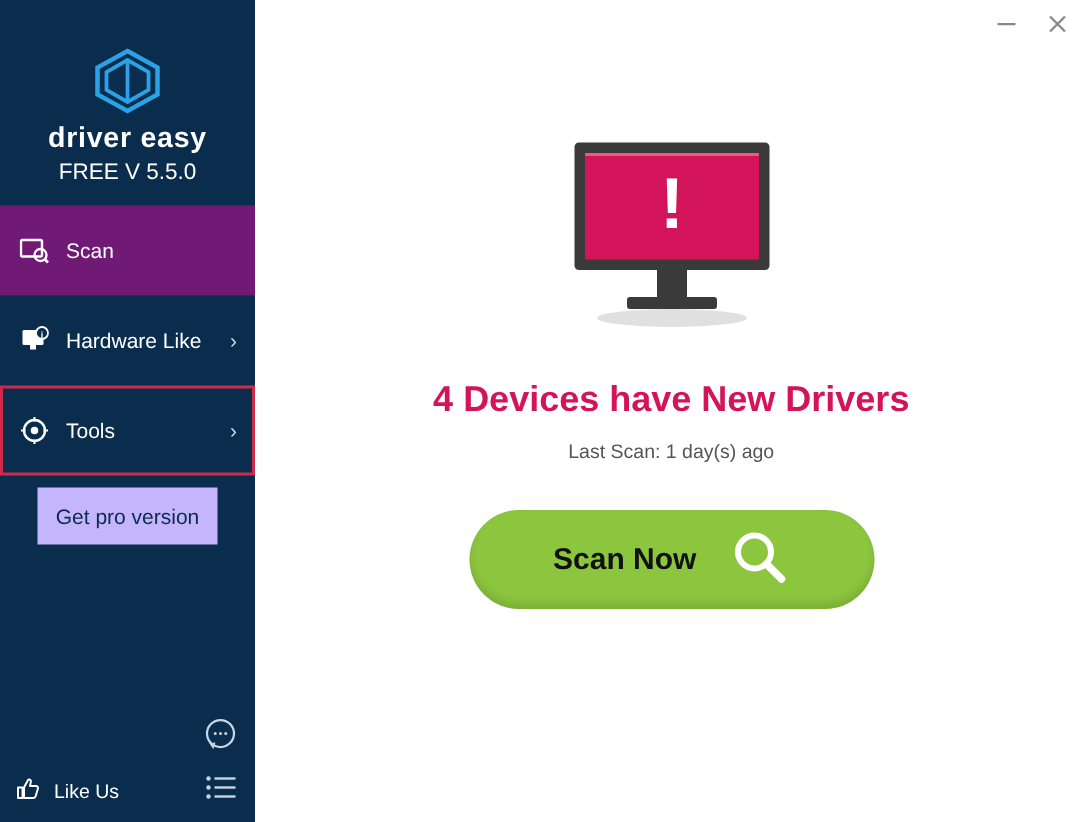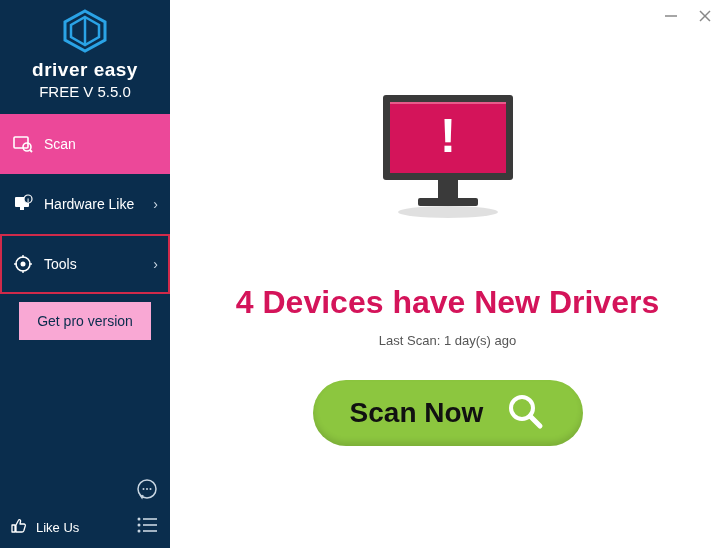--- a/index.html
+++ b/index.html
@@ -14,48 +14,48 @@
     .sidebar {
       width: 170px;
       height: 100%;
       background: #0a2d4d;
       display: flex;
       flex-direction: column;
       position: relative;
     }
     .logo-area {
       text-align: center;
-      padding: 9px 0 14px 0;
+      padding: 32px 0 14px 0;
     }
     .logo-icon { display: block; margin: 0 auto 6px auto; }
     .brand-name { color: #fff; font-size: 19px; font-weight: bold; letter-spacing: 0.5px; }
     .brand-version { color: #fff; font-size: 15px; margin-top: 2px; }
     .nav-list { display: flex; flex-direction: column; }
     .nav-item {
       display: flex;
       align-items: center;
       height: 60px;
       padding: 0 12px;
       color: #fff;
       font-size: 14px;
       cursor: pointer;
       position: relative;
     }
-    .nav-item.active { background: #ec4899; }
+    .nav-item.active { background: #701a75; }
     .nav-item .icon-wrap {
       width: 22px; height: 22px; display: flex; align-items: center; justify-content: center;
     }
     .nav-item .label { margin-left: 10px; flex: 1; }
     .chevron { font-size: 14px; color: #c9d6e2; }
     .nav-item.highlighted { outline: 2px solid #d02a4a; outline-offset: -2px; }
     .pro-btn {
-      width: 132px;
+      width: 120px;
       margin: 8px auto;
       height: 38px;
-      background: #f9a8d4;
+      background: #c4b5fd;
       color: #0a2d4d;
       display: flex;
       align-items: center;
       justify-content: center;
       font-size: 14px;
       font-weight: 500;
       cursor: pointer;
     }
     .sidebar-footer {
       margin-top: auto;
@@ -94,40 +94,39 @@
     .win-ctrl { width: 16px; height: 16px; display:flex; align-items:center; justify-content:center; color:#888; cursor:pointer; font-size:15px; }
     .content-center {
       display: flex;
       flex-direction: column;
       align-items: center;
       padding-top: 90px;
     }
     .monitor { margin-bottom: 28px; }
     .headline {
       color: #d4145a;
-      font-size: 32px;
+      font-size: 24px;
       font-weight: bold;
       margin-bottom: 12px;
       text-align: left;
-      margin-top: 32px;
     }
     .last-scan { color: #555; font-size: 13px; margin-bottom: 32px; }
     .scan-btn {
       width: 270px;
       height: 66px;
       background: #8cc63f;
       border-radius: 36px;
       display: flex;
       align-items: center;
       justify-content: center;
       gap: 22px;
       cursor: pointer;
       box-shadow: inset 0 -4px 6px rgba(0,0,0,0.12);
     }
-    .scan-btn .stext { font-size: 28px; font-weight: bold; color: #111; }
+    .scan-btn .stext { font-size: 20px; font-weight: bold; color: #111; }
     .scan-btn .mag { margin-left: 0; }
   </style>
 </head>
 <body>
 
 <div class="sidebar">
   <div class="logo-area">
     <svg class="logo-icon" width="48" height="44" viewBox="0 0 48 44">
       <polygon points="24,2 44,13 44,31 24,42 4,31 4,13" fill="none" stroke="#2aa3e6" stroke-width="3"></polygon>
       <polygon points="24,8 38,16 38,28 24,36 10,28 10,16" fill="none" stroke="#2aa3e6" stroke-width="2.5"></polygon>

